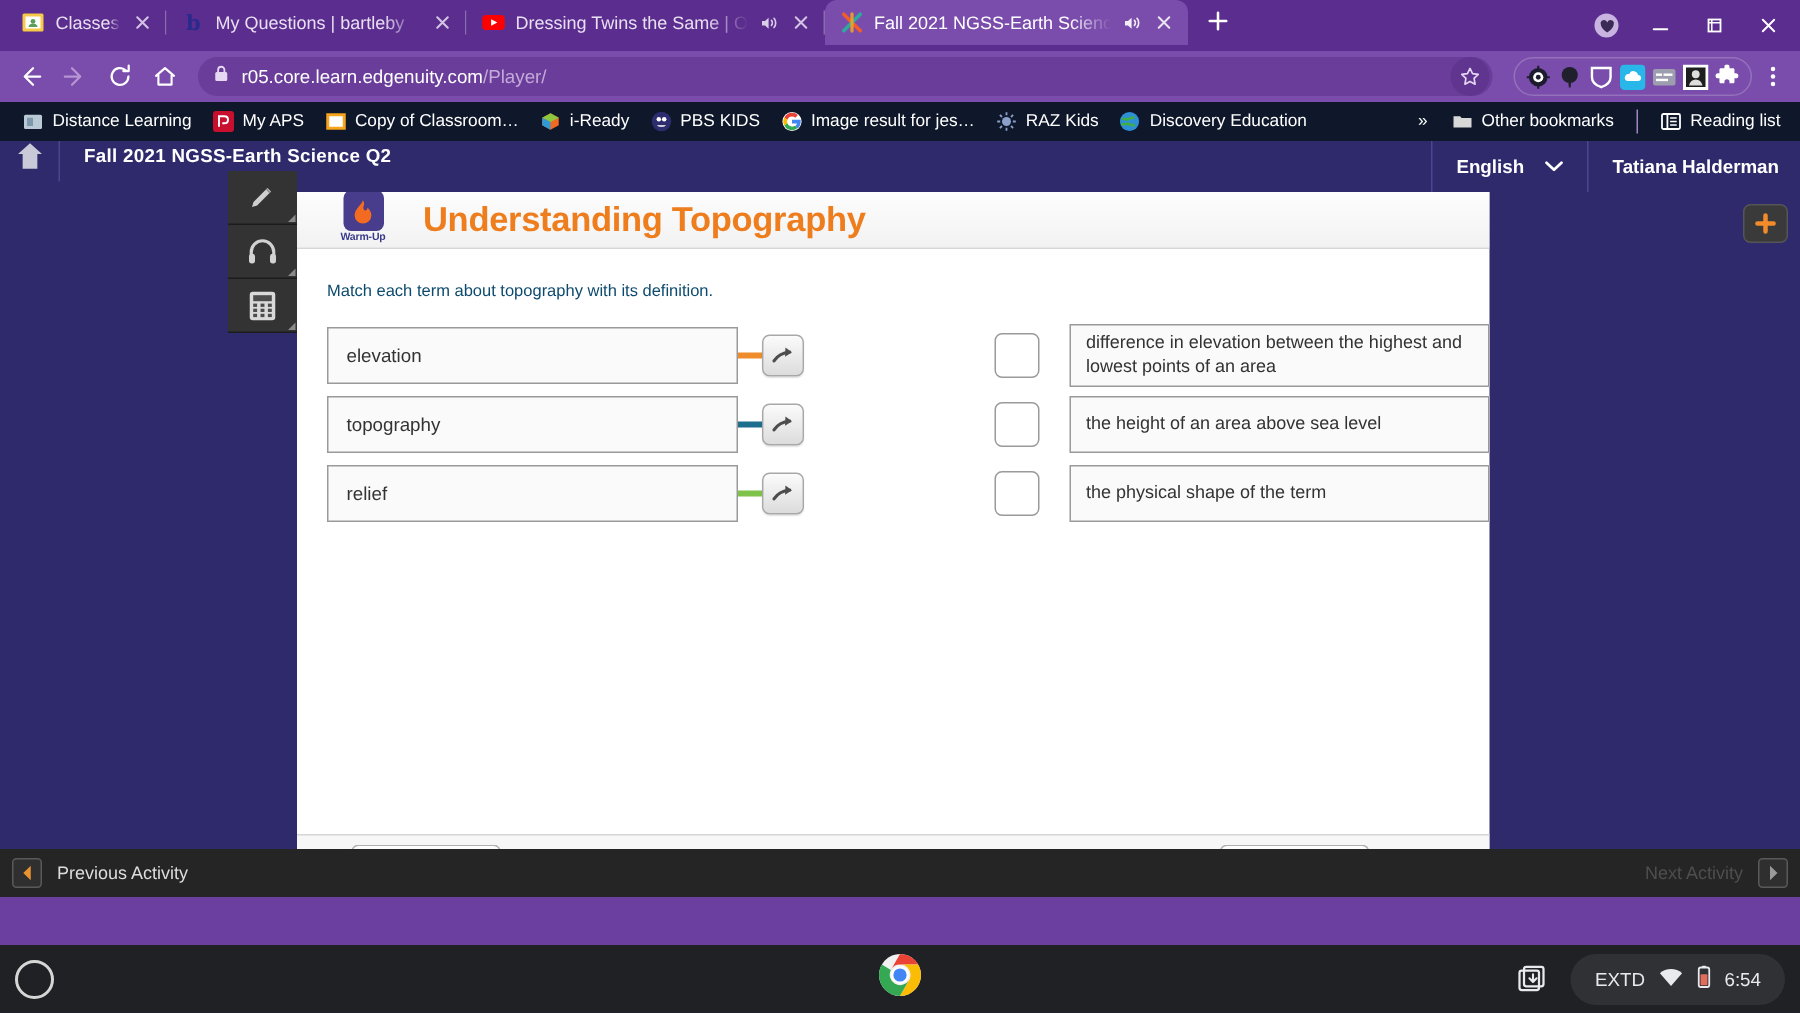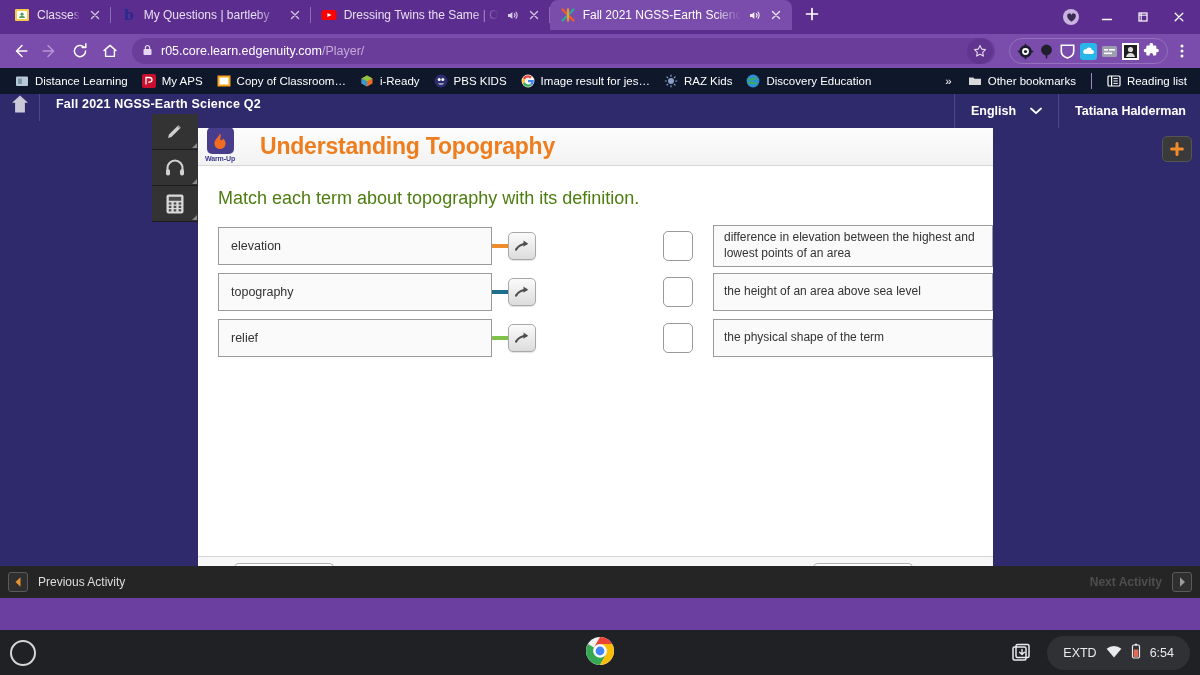--- a/index.html
+++ b/index.html
@@ -113,31 +113,31 @@
     content: ""; position: absolute; right: 1px; bottom: 1px;
     border-left: 5px solid transparent; border-bottom: 5px solid #8a8a8a;
   }
 
   .stage {
     position: absolute; left: 198px; top: 0; width: 795px; bottom: 0;
     background: #fff; overflow: hidden;
   }
   .stage-title-bar {
     height: 38px; background: linear-gradient(#fdfdfd,#f2f2f2);
-    border-bottom: 1px solid #d6d6d6; display: flex; align-items: center; gap: 18px;
+    border-bottom: 1px solid #d6d6d6; display: flex; align-items: center; padding-left: 22px; gap: 18px;
   }
   .warmup-badge { width: 44px; text-align: center; margin-top: -4px; }
   .warmup-icon {
     width: 27px; height: 27px; border-radius: 5px; background: #473d8c;
     display: flex; align-items: center; justify-content: center; margin: 0 auto;
   }
   .warmup-label { font-size: 7px; font-weight: bold; color: #3a3a8c; margin-top: 1px; letter-spacing: -.1px; }
   .stage-title { font-size: 23px; font-weight: bold; color: #ee7d1e; letter-spacing: -.2px; }
 
-  .prompt { font-size: 18px; color: #4d7c0f; padding: 22px 0 0 20px; }
+  .prompt { font-size: 11px; color: #0c4a6e; padding: 22px 0 0 20px; }
 
   .match-area { display: flex; padding: 14px 0 0 20px; position: relative; }
   .left-col { width: 330px; }
   .term-row { display: flex; align-items: center; height: 46px; margin-bottom: 0px; }
   .term-box {
     width: 274px; height: 38px; border: 1px solid #9a9a9a; background: #fafafa;
     display: flex; align-items: center; padding-left: 12px; font-size: 12.5px; color: #333;
   }
   .connector { width: 16px; height: 4px; }
   .arrow-btn {
@@ -180,21 +180,21 @@
   
   .activity-bar {
     position: absolute; left: 0; right: 0; bottom: 0; height: 32px; background: #252525;
     display: flex; align-items: center; padding: 0 8px; color: #ddd; font-size: 12px; text-align: right;
   }
   .nav-sq {
     width: 20px; height: 20px; border: 1px solid #5a5a5a; border-radius: 3px;
     background: #2f2f2f; display: flex; align-items: center; justify-content: center;
   }
   .prev-group { display: flex; align-items: center; gap: 10px; }
-  .next-group { margin-left: auto; display: flex; align-items: center; gap: 10px; color: #4e4e4e; font-weight: bold; }
+  .next-group { margin-left: auto; display: flex; align-items: center; gap: 10px; color: #4e4e4e; }
 
   
   #shelf { height: 45px; background: #202124; display: flex; align-items: center; position: relative; }
   .shelf-launcher {
     width: 26px; height: 26px; border-radius: 50%; border: 2px solid #d6d6d6; margin-left: 10px;
   }
   .shelf-center { position: absolute; left: 50%; transform: translateX(-50%); }
   .shelf-right { position: absolute; right: 10px; display: flex; align-items: center; gap: 8px; }
   .shelf-icon-btn {
     width: 34px; height: 34px; border-radius: 50%; display: flex;

